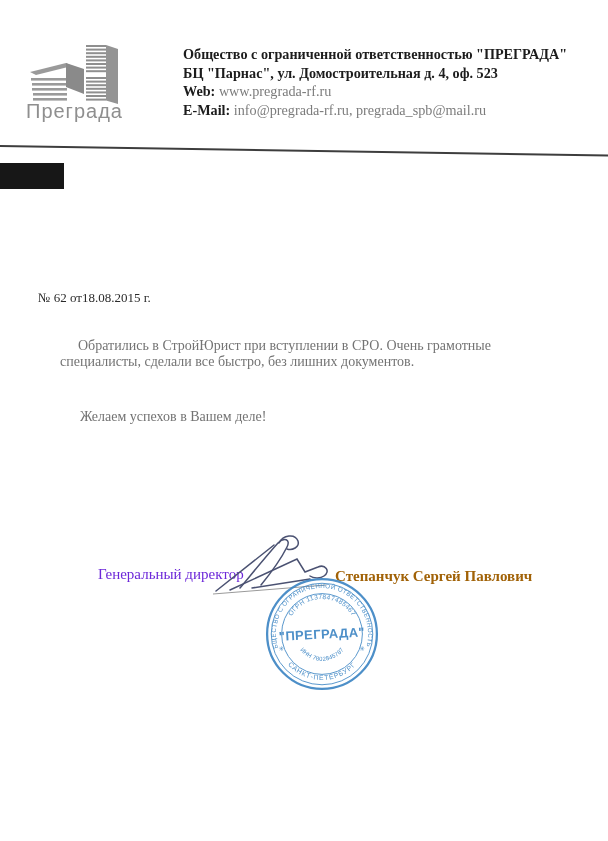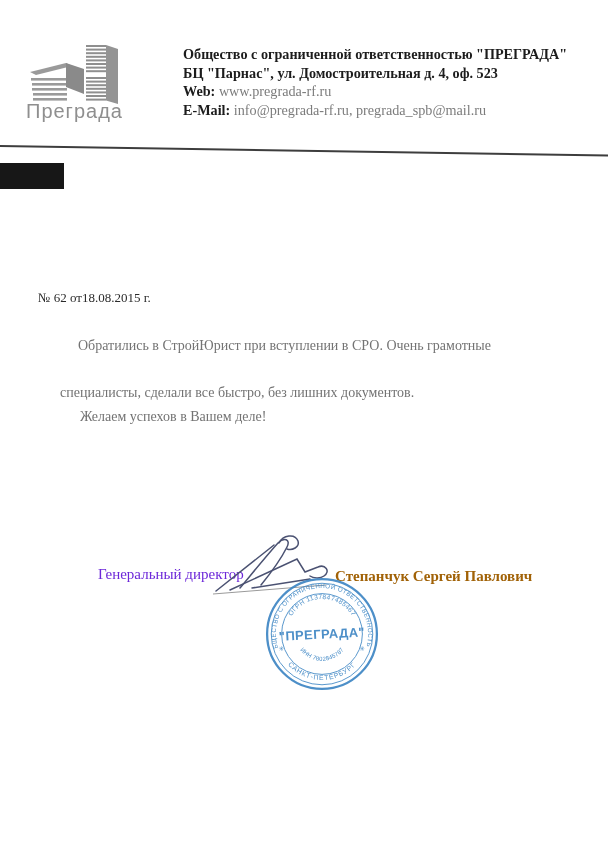--- a/index.html
+++ b/index.html
@@ -39,21 +39,21 @@
   
   .scan-bar{
     left:0;top:163px;width:64px;height:26px;
     background:#171717;
   }
 
   
   .refline{left:38px;top:266px;font-size:13px;color:#2a2a2a;white-space:nowrap;margin-top:24px;}
   .bodyline{font-size:14px;color:#737373;white-space:nowrap;}
   .l1{left:78px;top:338px;}
-  .l2{left:60px;top:385px;}
+  .l2{left:60px;top:354px;}
   .l3{left:80px;top:409px;}
 
   
   .sig-title{left:75px;top:566px;font-size:15px;color:#6d28d9;white-space:nowrap;margin-left:23px;}
   .sig-name{left:335px;top:568px;font-size:15px;font-weight:bold;color:#a16207;white-space:nowrap;}
   .sig-svg{left:200px;top:530px;width:150px;height:72px;}
   .stamp-svg{left:264px;top:576px;width:116px;height:116px;opacity:.92;}
 </style>
 </head>
 <body>

